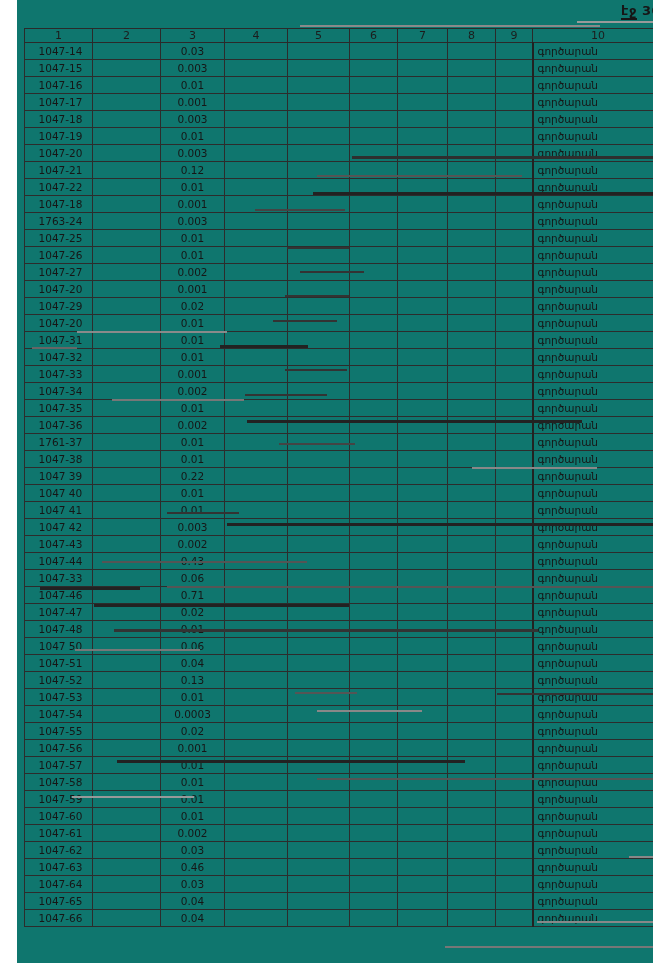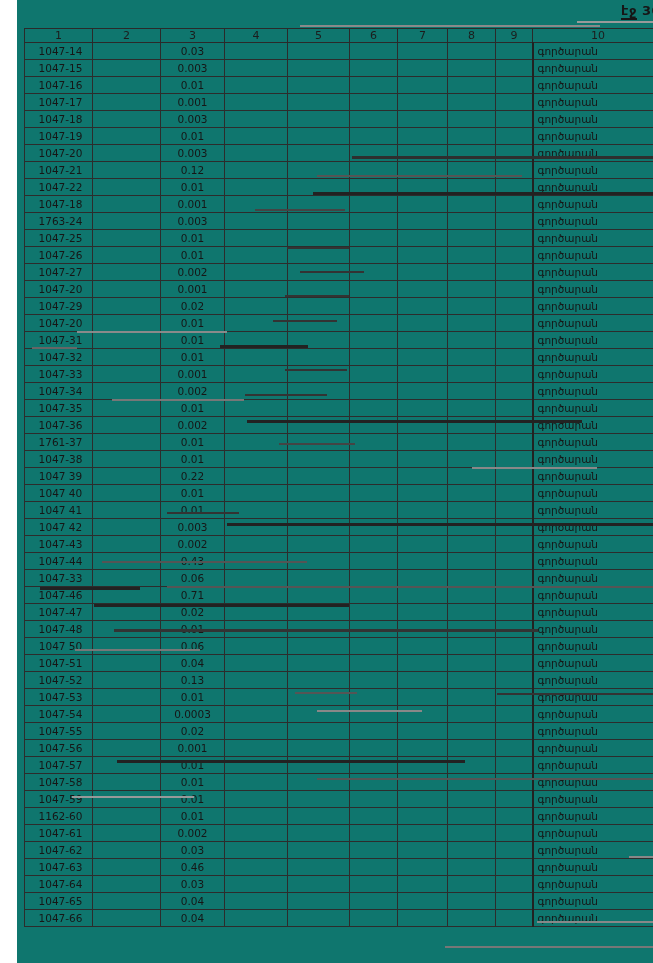--- a/index.html
+++ b/index.html
@@ -601,21 +601,21 @@
           <td class="c3">0.01</td>
           <td class="c4"></td>
           <td class="c5"></td>
           <td class="c6"></td>
           <td class="c7"></td>
           <td class="c8"></td>
           <td class="c9"></td>
           <td class="c10">գործարան</td>
         </tr>
         <tr>
-          <td class="c1">1162-60</td>
+          <td class="c1">1047-60</td>
           <td class="c2"></td>
           <td class="c3">0.01</td>
           <td class="c4"></td>
           <td class="c5"></td>
           <td class="c6"></td>
           <td class="c7"></td>
           <td class="c8"></td>
           <td class="c9"></td>
           <td class="c10">գործարան</td>
         </tr>

